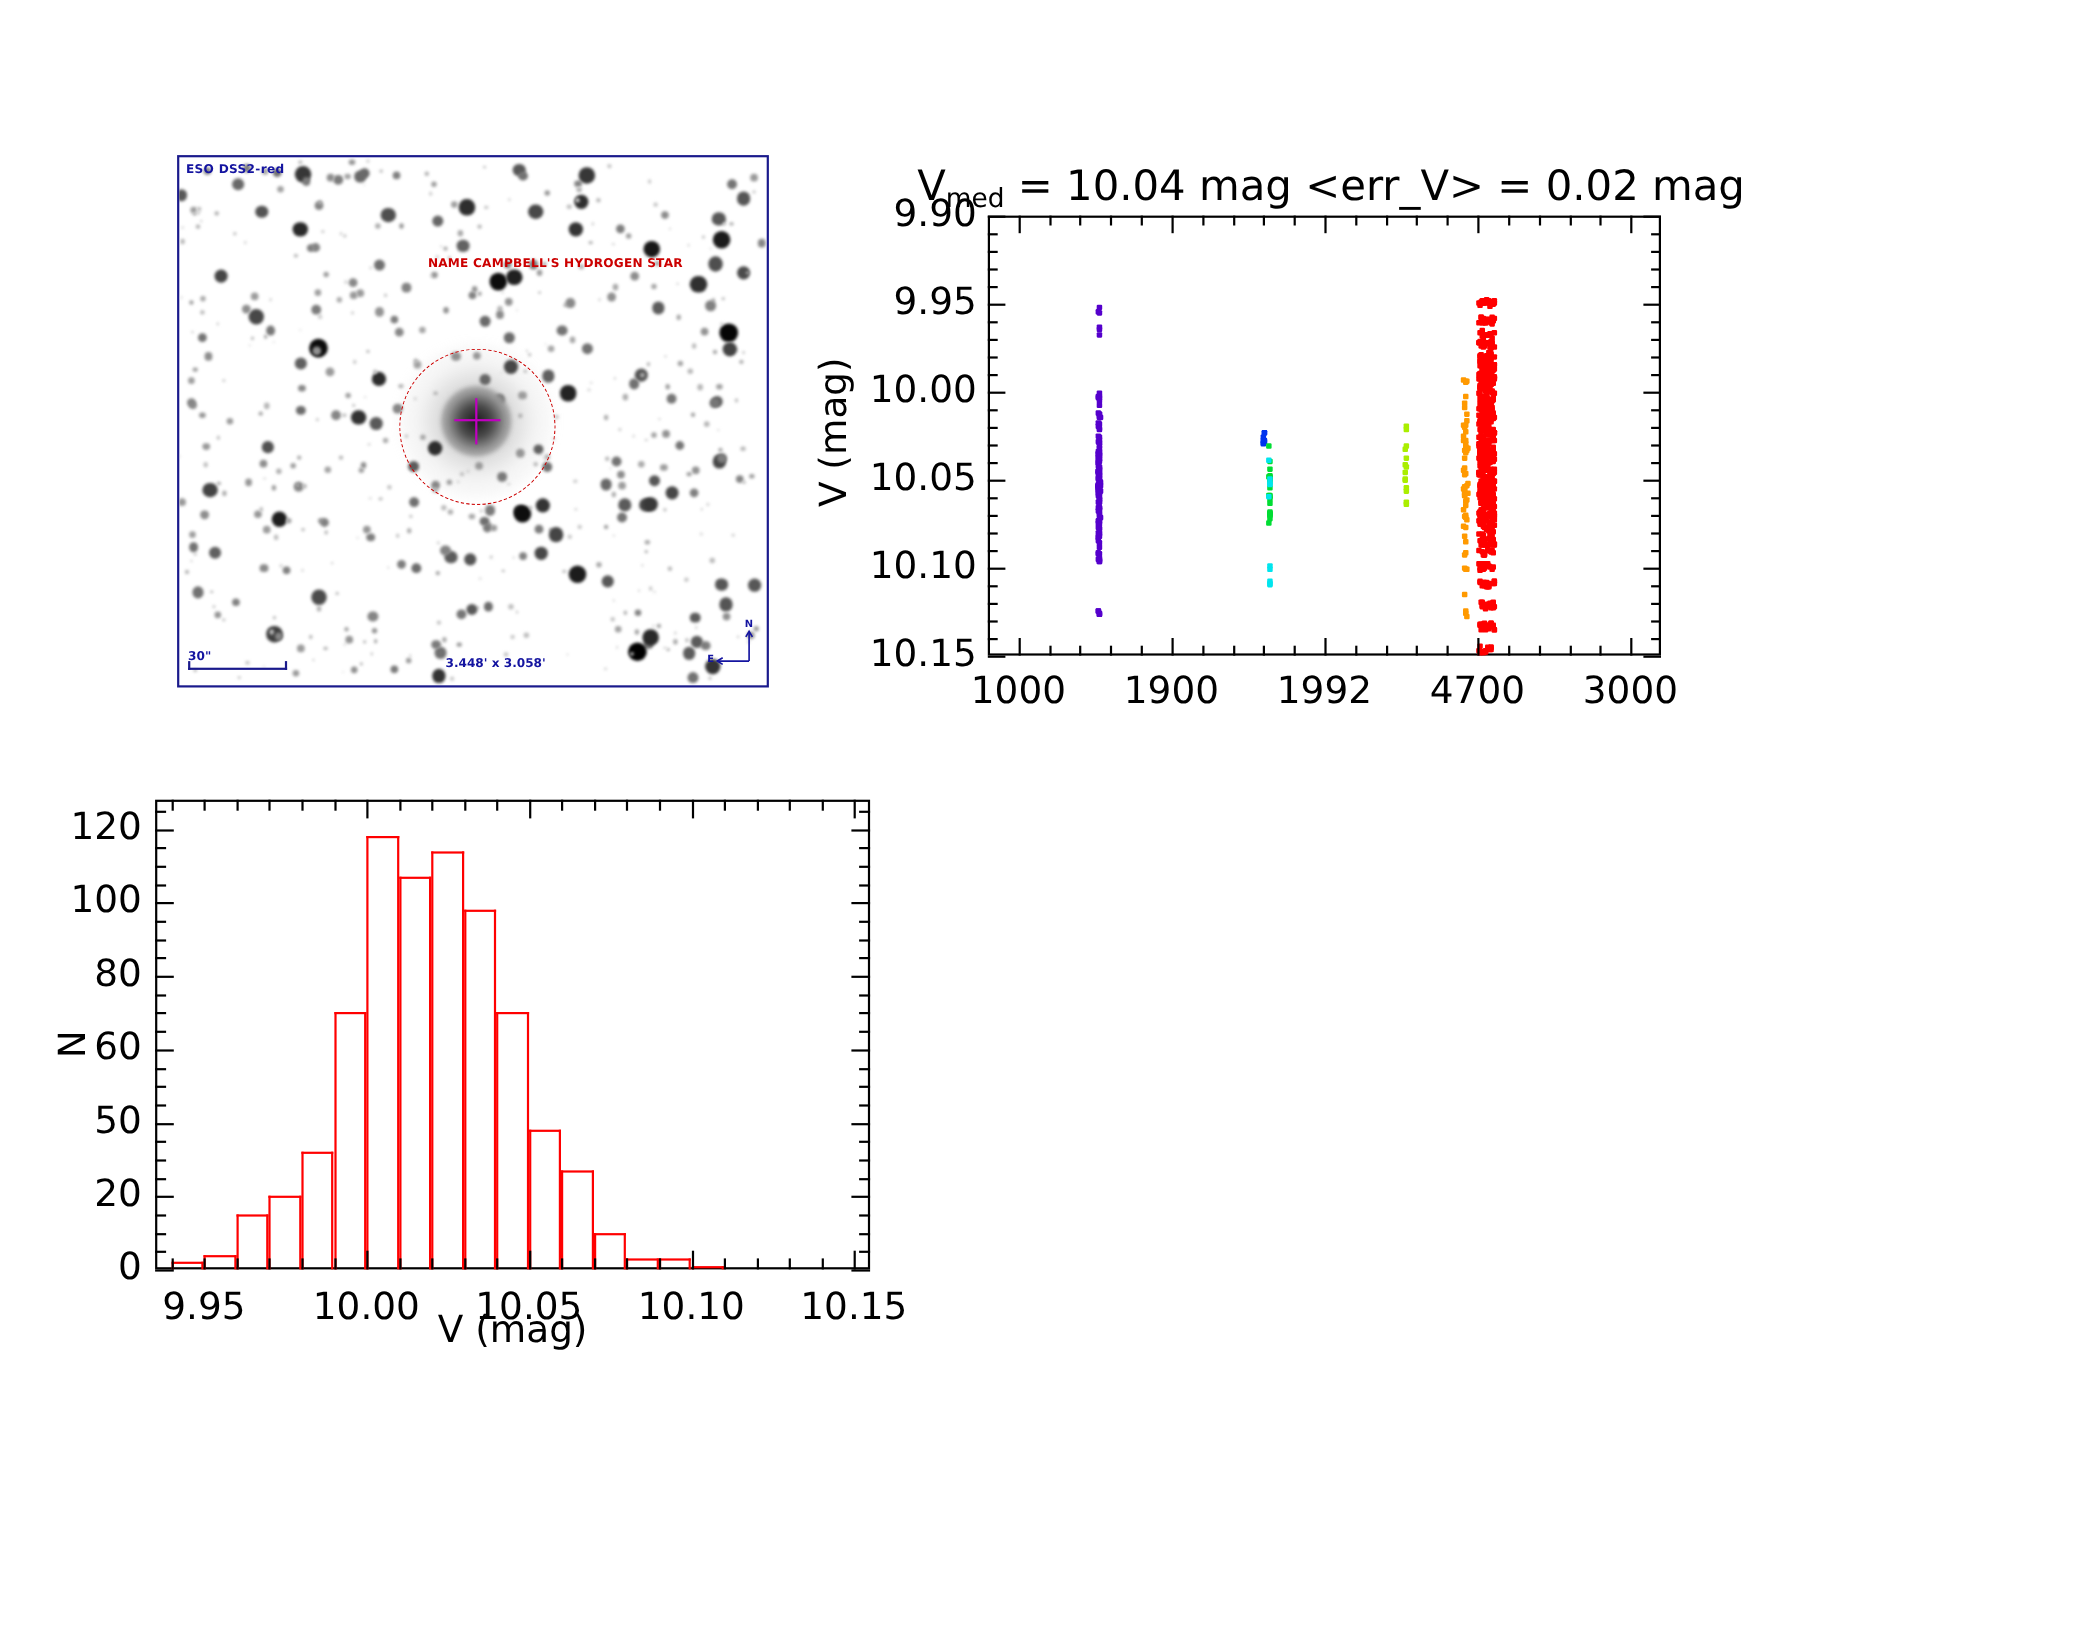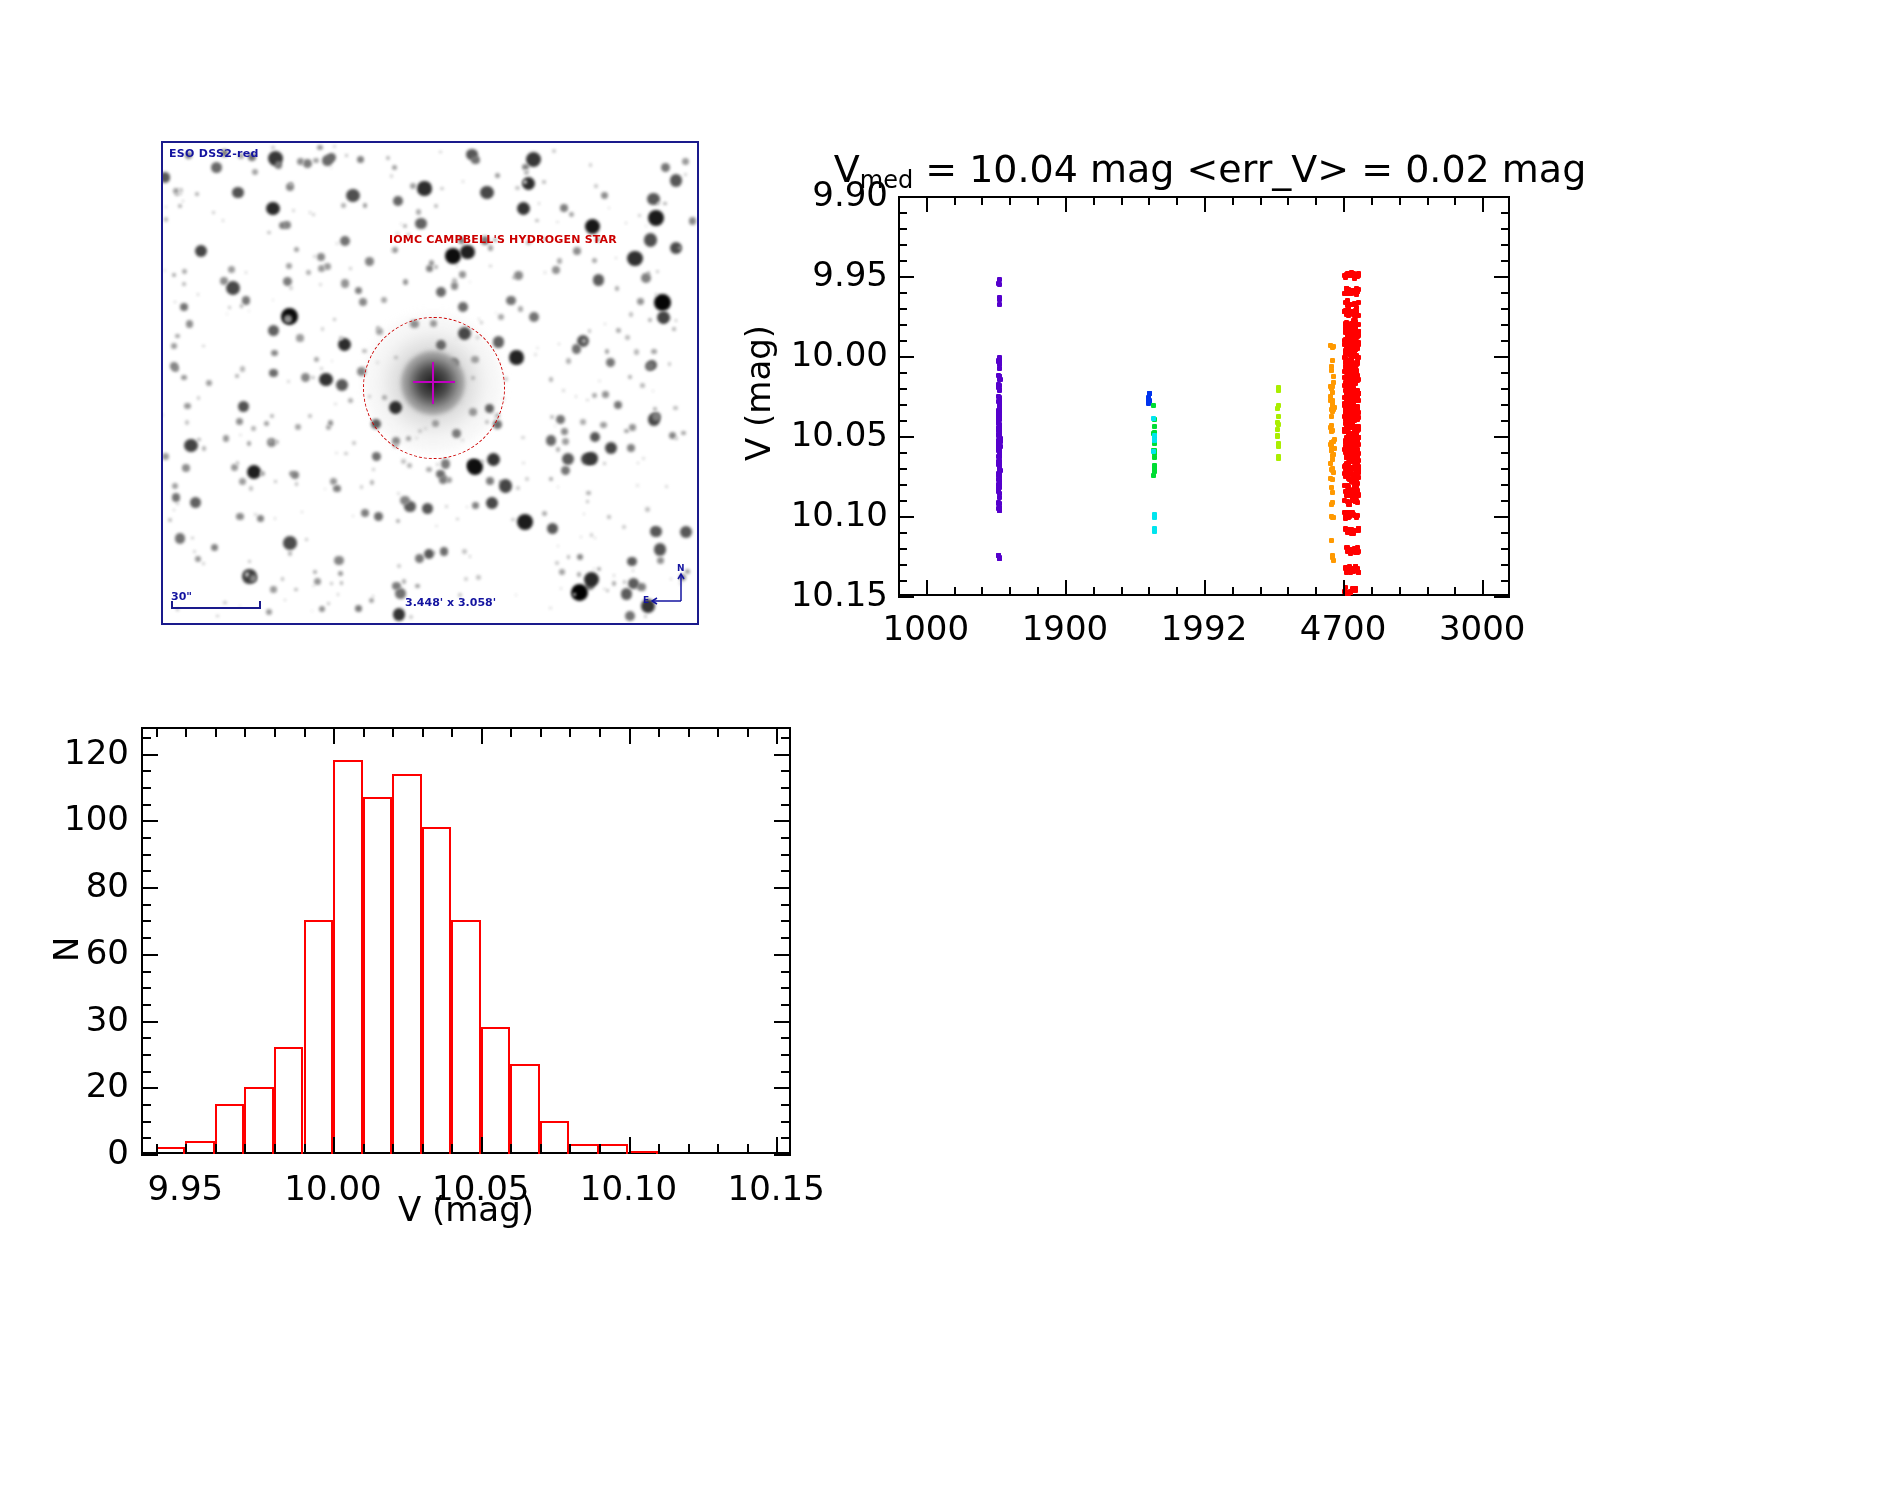--- a/index.html
+++ b/index.html
@@ -577,21 +577,21 @@
       <div class="star" style="left: 334.976px; top: 170.891px; width: 5.8856px; height: 5.8856px; background: rgb(167, 167, 167); filter: blur(1.4px);"></div>
       <div class="star" style="left: 127.96px; top: 328.066px; width: 8.01248px; height: 8.01248px; background: rgb(129, 129, 129); filter: blur(1.4px);"></div>
       <div class="star" style="left: 8.66785px; top: 350.444px; width: 8.57802px; height: 8.57802px; background: rgb(114, 114, 114); filter: blur(1.4px);"></div>
       <div class="star" style="left: 16.8233px; top: 159.562px; width: 8.06194px; height: 8.06194px; background: rgb(115, 115, 115); filter: blur(1.4px);"></div>
       <div class="star" style="left: 489.814px; top: 263.592px; width: 3.92733px; height: 3.92733px; background: rgb(168, 168, 168); filter: blur(1.4px);"></div>
       <div class="star" style="left: 167.091px; top: 439.156px; width: 3.05657px; height: 3.05657px; background: rgb(182, 182, 182); filter: blur(1.4px);"></div>
       <div class="star" style="left: 461.626px; top: 468.297px; width: 9.88379px; height: 9.88379px; background: rgb(114, 114, 114); filter: blur(1.4px);"></div>
       <div class="star" style="left: 238px; top: 208px; width: 64px; height: 64px; background: radial-gradient(circle, rgb(26, 26, 26) 0%, rgb(74, 74, 74) 32%, rgb(154, 154, 154) 60%, rgba(210, 210, 210, 0) 100%); filter: blur(2px);"></div>
     </div>
   <div id="dss-label">ESO DSS2-red</div>
-  <div id="dss-objname">IOMC CAMPBELL'S HYDROGEN STAR</div>
+  <div id="dss-objname">NAME CAMPBELL'S HYDROGEN STAR</div>
   <div id="dss-circle"></div>
   <div id="dss-cross-h"></div>
   <div id="dss-cross-v"></div>
   <div id="dss-scalebar"></div>
   <div id="dss-scale-text">30"</div>
   <div id="dss-fov-text">3.448' x 3.058'</div>
   <div id="dss-compass">
     <svg width="44" height="44" viewBox="0 0 44 44">
       <line x1="36" y1="34" x2="36" y2="8" stroke="#1414a0" stroke-width="1.5"></line>
       <line x1="36" y1="34" x2="8" y2="34" stroke="#1414a0" stroke-width="1.5"></line>
@@ -1797,21 +1797,21 @@
   <div id="h-xticklabels">
       <div class="ticklabel" style="left: -15.6818px; top: 441px; width: 120px; text-align: center;">9.95</div>
       <div class="ticklabel" style="left: 132.045px; top: 441px; width: 120px; text-align: center;">10.00</div>
       <div class="ticklabel" style="left: 279.773px; top: 441px; width: 120px; text-align: center;">10.05</div>
       <div class="ticklabel" style="left: 427.5px; top: 441px; width: 120px; text-align: center;">10.10</div>
       <div class="ticklabel" style="left: 575.227px; top: 441px; width: 120px; text-align: center;">10.15</div>
     </div>
   <div id="h-yticklabels">
       <div class="ticklabel" style="left: -110px; top: 405px; width: 98px; text-align: right;">0</div>
       <div class="ticklabel" style="left: -110px; top: 338.281px; width: 98px; text-align: right;">20</div>
-      <div class="ticklabel" style="left: -110px; top: 271.562px; width: 98px; text-align: right;">30</div>
+      <div class="ticklabel" style="left: -110px; top: 271.562px; width: 98px; text-align: right;">50</div>
       <div class="ticklabel" style="left: -110px; top: 204.844px; width: 98px; text-align: right;">60</div>
       <div class="ticklabel" style="left: -110px; top: 138.125px; width: 98px; text-align: right;">80</div>
       <div class="ticklabel" style="left: -110px; top: 71.4062px; width: 98px; text-align: right;">100</div>
       <div class="ticklabel" style="left: -110px; top: 4.6875px; width: 98px; text-align: right;">120</div>
     </div>
   <div class="axlabel" id="h-xlabel" style="left:0;top:462px;width:650px;text-align:center;">V (mag)</div>
   <div class="axlabel ylabel-rot" id="h-ylabel" style="left:-95px;top:235px;">N</div>
 </div>
 
 </body></html>

